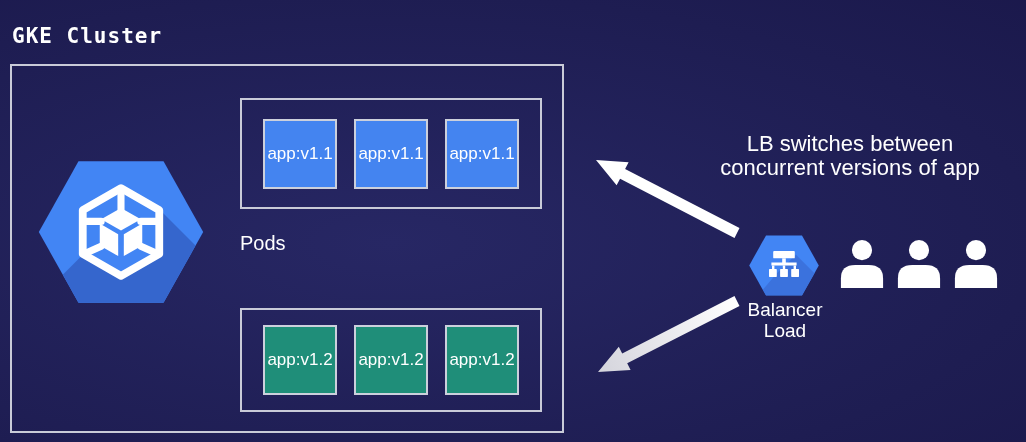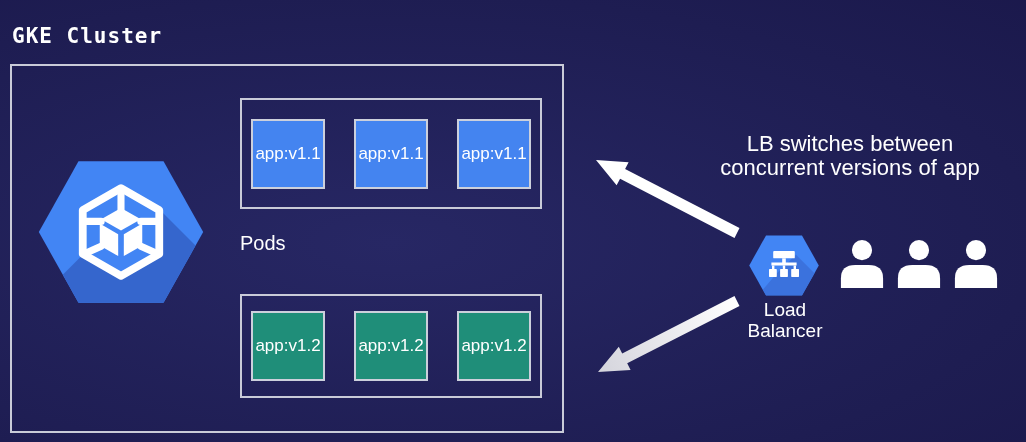--- a/index.html
+++ b/index.html
@@ -18,24 +18,24 @@
     border:2px solid #c9cbd8;box-sizing:border-box;
   }
   .gke-icon{position:absolute;left:24px;top:92px;width:170px;height:148px;}
   .gke-label{
     position:absolute;left:0px;top:252px;width:218px;text-align:center;
     font-size:19px;color:#fff;
   }
   .pods-box{
     position:absolute;left:228px;width:302px;
     border:2px solid #c9cbd8;box-sizing:border-box;
-    display:flex;align-items:center;justify-content:center;gap:29px;
+    display:flex;align-items:center;justify-content:center;gap:17px;
   }
   .pods-top{top:32px;height:111px;}
-  .pods-bottom{top:228px;height:104px;}
+  .pods-bottom{top:242px;height:104px;}
   .pod{
     width:74px;height:70px;border:2px solid #ccd0dc;box-sizing:border-box;
     display:flex;align-items:center;justify-content:center;
     font-size:17px;color:#fff;white-space:nowrap;
   }
   .pods-label{
     position:absolute;left:228px;top:166px;width:302px;
     font-size:20px;color:#fff;
   }
   .arrow-overlay{position:absolute;left:0;top:0;pointer-events:none;}
@@ -131,22 +131,22 @@
         <rect x="40" y="52" width="4" height="6"></rect>
         <rect x="58" y="52" width="4" height="6"></rect>
         <rect x="76" y="52" width="4" height="6"></rect>
         <rect x="35" y="58" width="13" height="13" rx="1"></rect>
         <rect x="53.5" y="58" width="13" height="13" rx="1"></rect>
         <rect x="72" y="58" width="13" height="13" rx="1"></rect>
       </g>
     </svg>
   </div>
   <div class="lb-label">
+    <div>Balancer</div>
     <div>Load</div>
-    <div>Balancer</div>
   </div>
 
   <div class="users">
     <svg width="46" height="48" viewBox="0 0 48 50">
       <circle cx="24" cy="10.5" r="10.5" fill="#ffffff"></circle>
       <path d="M2 50 L2 40 Q2 26 17 26 L31 26 Q46 26 46 40 L46 50 Z" fill="#ffffff"></path>
     </svg>
     <svg width="46" height="48" viewBox="0 0 48 50">
       <circle cx="24" cy="10.5" r="10.5" fill="#ffffff"></circle>
       <path d="M2 50 L2 40 Q2 26 17 26 L31 26 Q46 26 46 40 L46 50 Z" fill="#ffffff"></path>

